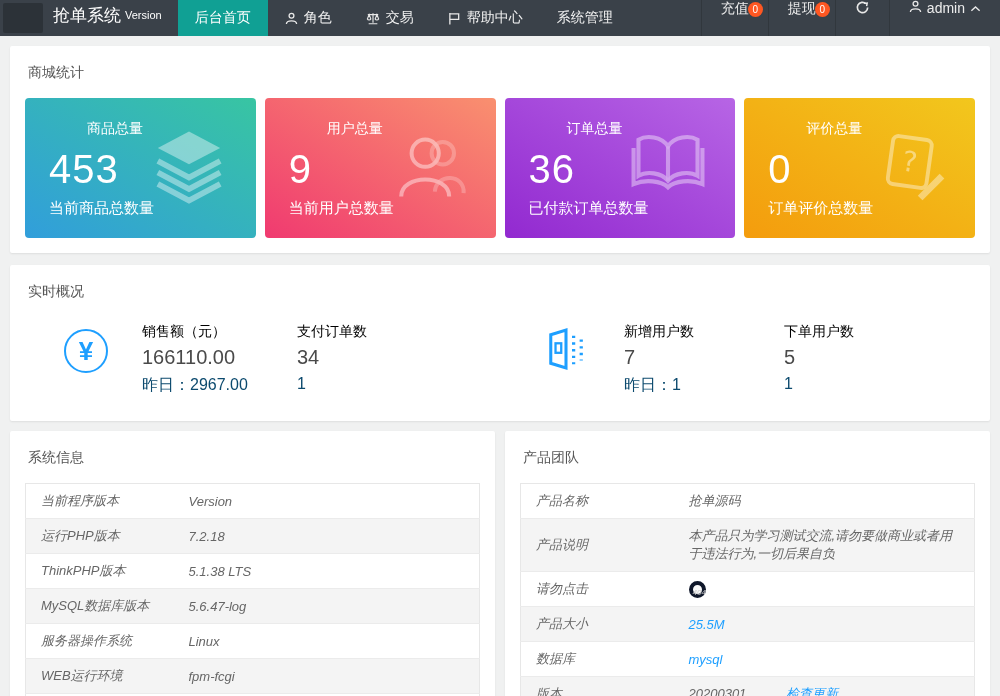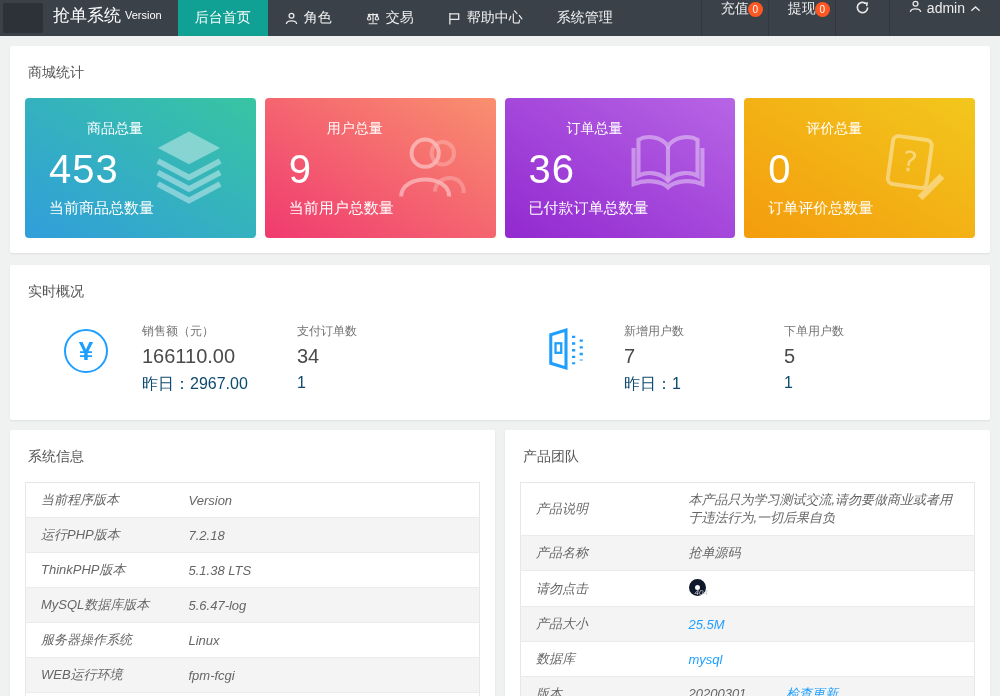--- a/index.html
+++ b/index.html
@@ -33,38 +33,38 @@
   .stat-value { font-size:40px; margin-top:9px; letter-spacing:1px; }
   .stat-caption { position:absolute; left:24px; bottom:20px; font-size:15px; }
   .stat-icon { position:absolute; right:26px; top:50%; transform:translateY(-50%); opacity:.5; }
   
   .rt-row { display:flex; align-items:flex-start; padding:4px 0 10px 39px; }
   .yen-circle { width:44px; height:44px; border:2px solid #1e9fff; border-radius:50%; color:#1e9fff;
                 font-size:26px; font-weight:bold; display:flex; align-items:center; justify-content:center;
                 margin-top:8px; margin-right:34px; flex:none; }
   .rt-door { margin-top:6px; margin-right:38px; flex:none; }
   .metric { padding-top:2px; }
-  .metric .m-label { font-size:12px; color:#737373; }
+  .metric .m-label { font-size:14px; color:#000000; }
   .metric .m-value { font-size:20px; color:#4a4a4a; margin-top:5px; }
   .metric .m-sub { font-size:16px; color:#0c4a6e; margin-top:6px; }
   .m-w1 { width:155px; } .m-w2 { width:249px; } .m-w3 { width:160px; } .m-w4 { width:160px; }
   
   .bottom-row { display:flex; gap:10px; align-items:flex-start; }
   .panel.half { flex:1 1 0; }
   .panel.tall { height:310px; }
   table.kv { width:100%; border-collapse:collapse; font-size:13px; color:#666; border:1px solid #e7e7e7; }
   table.kv tr { border-bottom:1px solid #ebebeb;font-style:italic; }
   table.kv tr:nth-child(even) { background:#f4f4f4; }
   table.kv td { padding:8px 15px; }
   .sys td.t-label { width:148px; }
   .prod td.t-label { width:153px; }
   td.t-value { padding-left:0; }
   .link { color:#1e9fff; cursor:pointer; text-decoration:none; }
   .extra-link { margin-left:36px; }
-  .badge-404 { display:inline-block; width:17px; height:17px; border:6px solid #0f172a; border-radius:50%;
+  .badge-404 { display:inline-block; width:17px; height:17px; border:4px solid #0f172a; border-radius:50%;
                color:#ccc; font-size:8px; line-height:16px; text-align:right; cursor:pointer; background:#fafafa; }
   .gap12 { height:12px; } .gap10 { height:10px; }
 </style>
 </head>
 <body>
 
 <div class="navbar">
   <div class="logo-block"></div>
   <div class="brand">
     <span>抢单系统</span>
@@ -292,26 +292,26 @@
 
       </tbody>
         </table>
     </div>
 
     <div class="panel half">
       <div class="panel-title">产品团队</div>
       <table class="kv prod">
         <tbody>
             <tr>
+          <td class="t-label">产品名称</td>
+          <td class="t-value">抢单源码</td>
+        </tr>
+        <tr>
           <td class="t-label">产品说明</td>
           <td class="t-value">本产品只为学习测试交流,请勿要做商业或者用于违法行为,一切后果自负</td>
-        </tr>
-        <tr>
-          <td class="t-label">产品名称</td>
-          <td class="t-value">抢单源码</td>
         </tr>
         <tr>
           <td class="t-label">请勿点击</td>
           <td class="t-value">
             <span class="badge-404">404</span>
           </td>
         </tr>
         <tr>
           <td class="t-label">产品大小</td>
           <td class="t-value">

